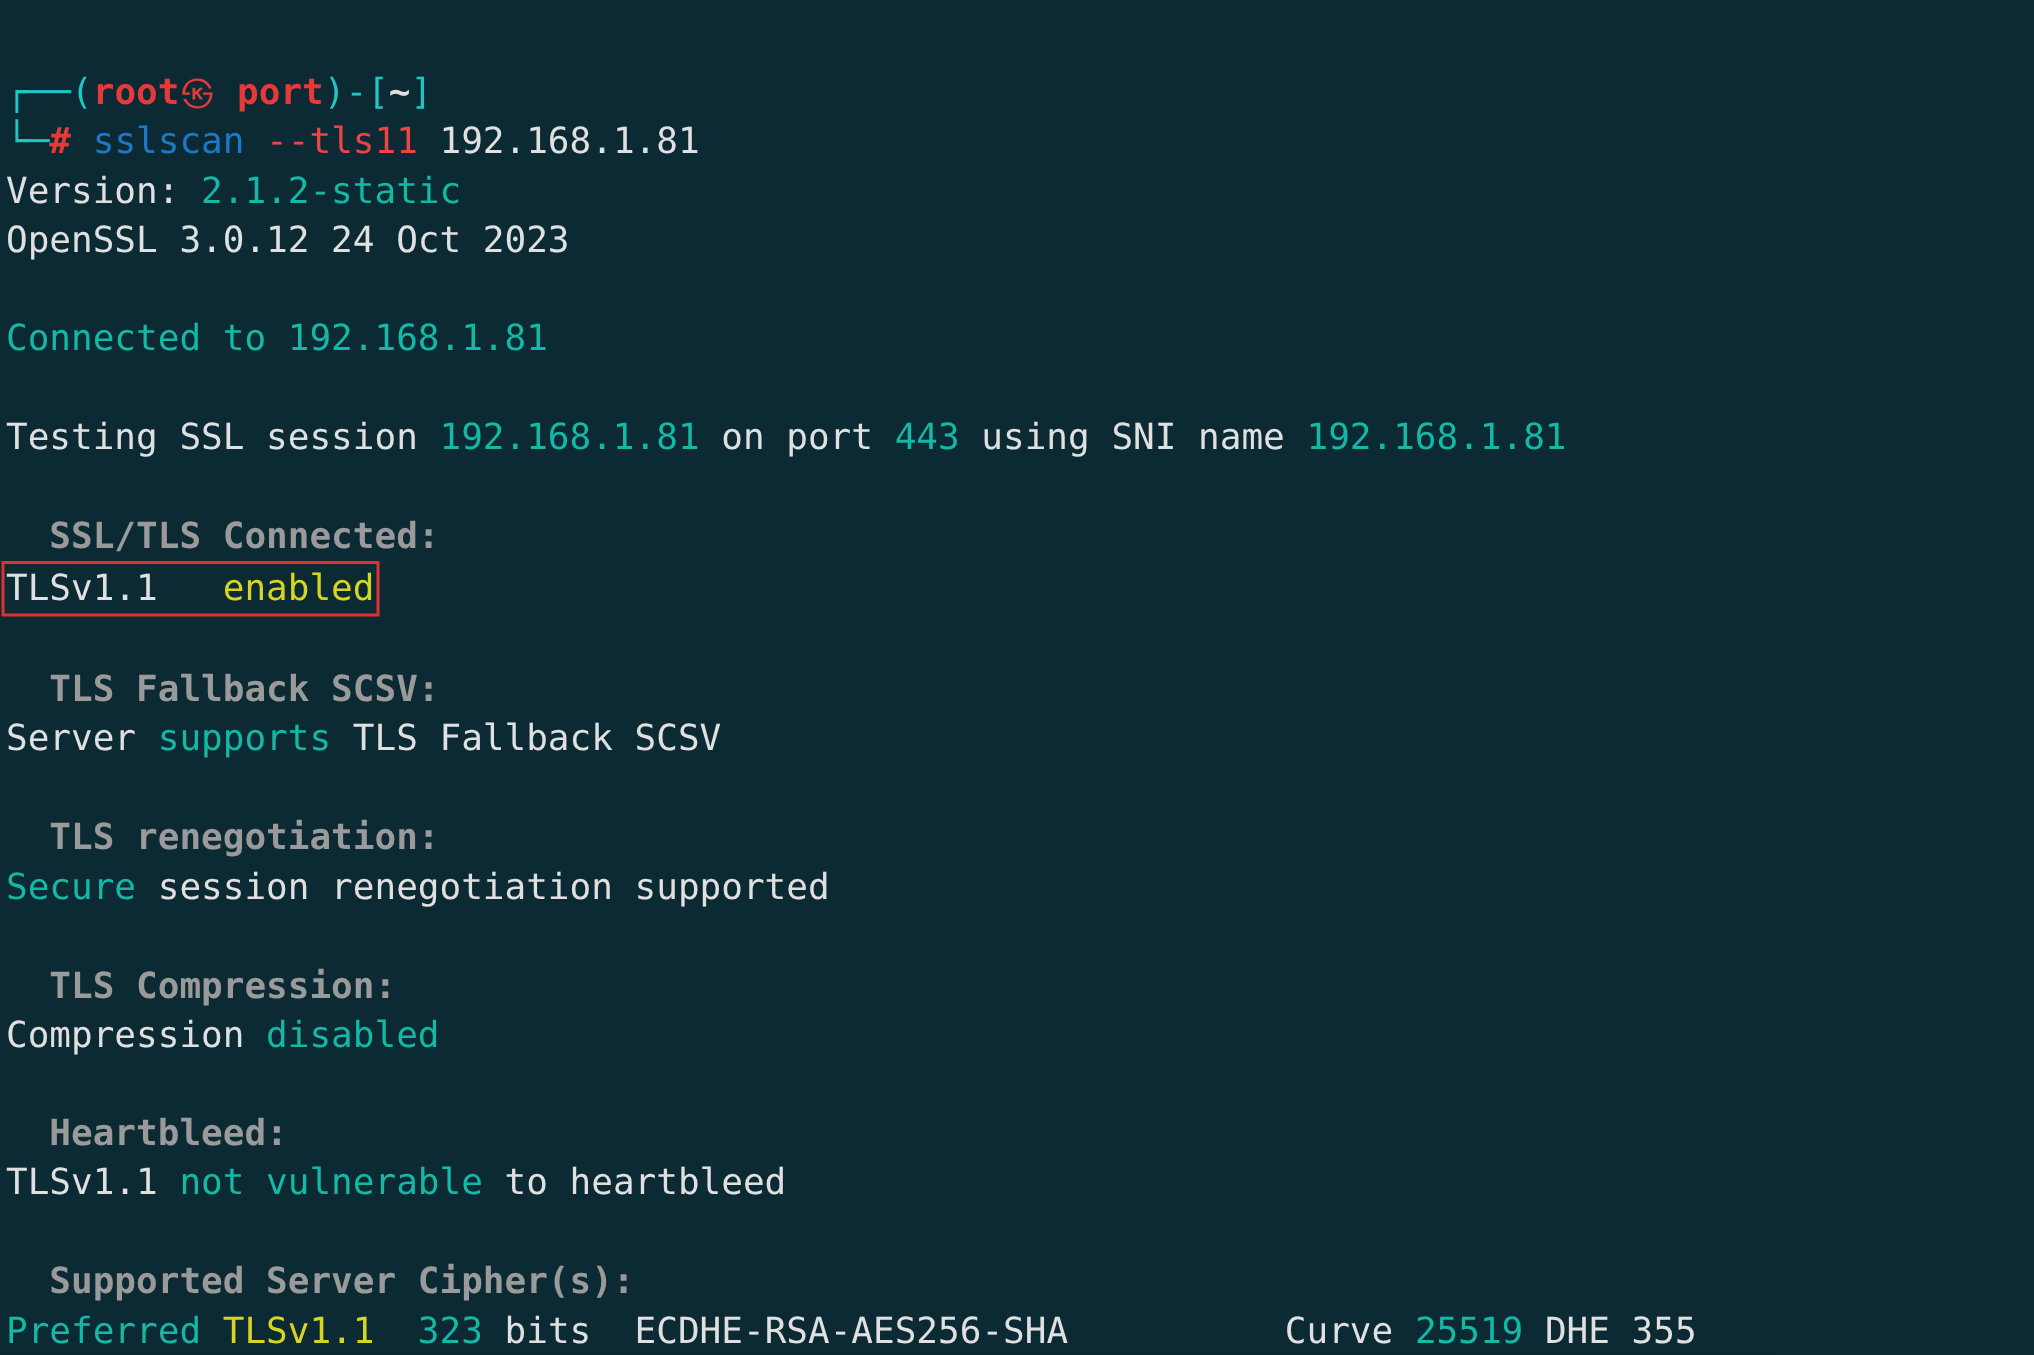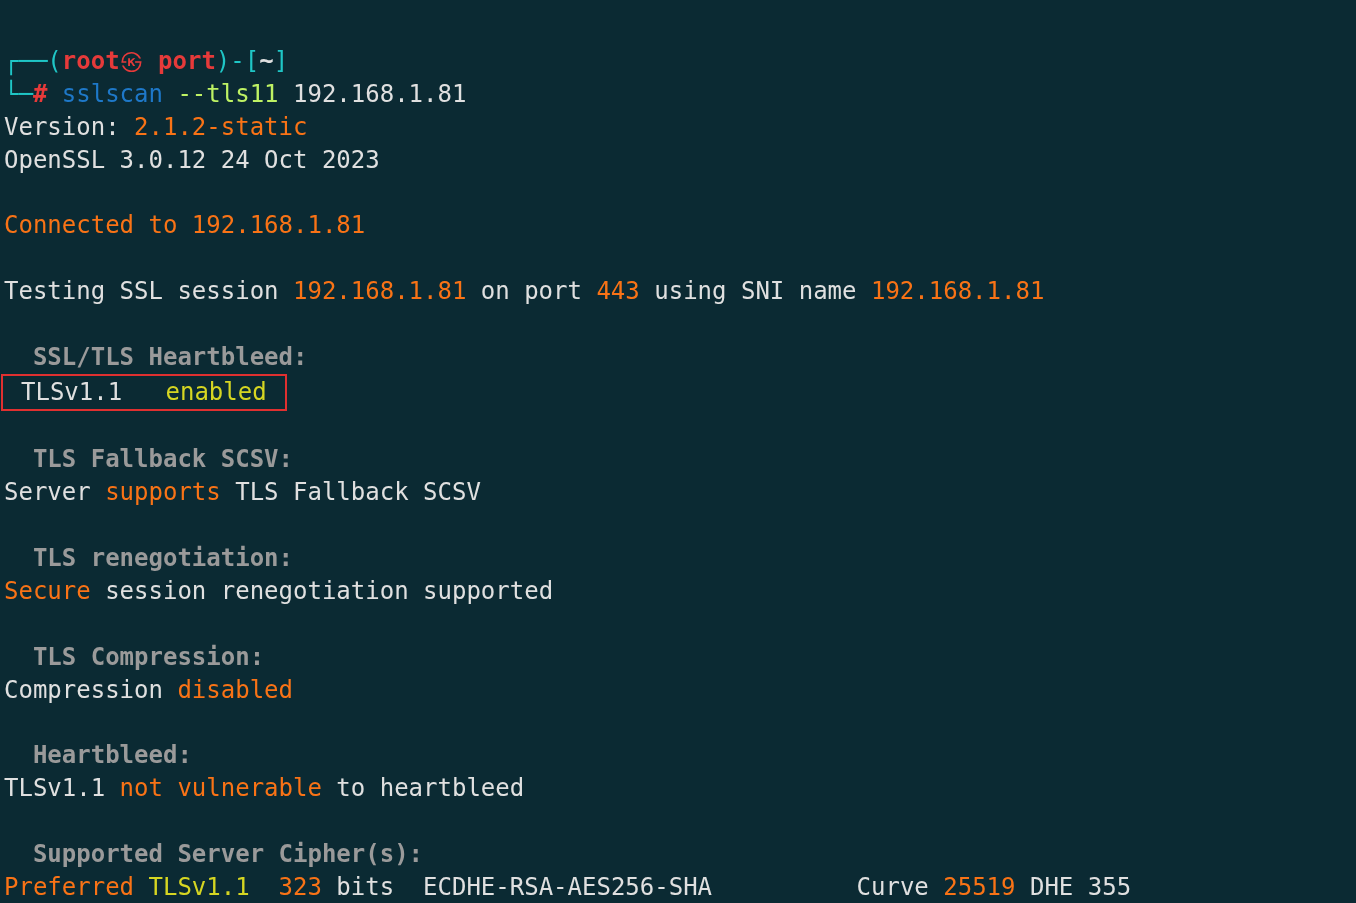--- a/index.html
+++ b/index.html
@@ -15,48 +15,48 @@
     overflow: hidden;
   }
   .term {
     white-space: pre;
     padding: 12px 0 0 4px;
   }
   .cyan   { color: #1fc6c6; }
   .redbright { color: #e63a3a; text-align: center; }
   .skull  { color: #e63a3a; }
   .blue   { color: #1e78c8; }
-  .green  { color: #f97316; text-align: center; }
-  .gray   { color: #bef264; }
+  .green  { color: #14b8a6; text-align: center; }
+  .gray   { color: #ef4444; }
   .dimgray{ color: #9a9a9a; }
   .yellow { color: #d6d622; }
   .white  { color: #e0e0e0; }
   .bold   { font-weight: bold; }
   .box-highlight {
     display: inline-block;
     border: 2px solid #e03030;
-    padding: 0 18px;
+    padding: 0 1px;
     margin-left: -3px;
   }
   .box-highlight .white, .box-highlight .yellow { vertical-align: baseline; }
 </style>
 </head>
 <body>
 
 <div class="term">
 <span><span class="cyan">┌──</span><span class="cyan">(</span><span class="redbright bold">root</span><span class="skull">㉿</span><span class="redbright bold"> port</span><span class="cyan">)</span><span class="cyan">-</span><span class="cyan">[</span><span class="white bold">~</span><span class="cyan">]</span></span>
 <span><span class="cyan">└─</span><span class="redbright bold">#</span><span class="blue"> sslscan</span><span class="gray"> --tls11</span><span class="white"> 192.168.1.81</span></span>
 <span><span class="white">Version: </span><span class="green">2.1.2-static</span></span>
 <span class="white">OpenSSL 3.0.12 24 Oct 2023</span>
 
 <span class="green">Connected to 192.168.1.81</span>
 
 <span><span class="white">Testing SSL session </span><span class="green">192.168.1.81</span><span class="white"> on port </span><span class="green">443</span><span class="white"> using SNI name </span><span class="green">192.168.1.81</span></span>
 
-<span class="dimgray bold">  SSL/TLS Heartbleed:</span>
+<span class="dimgray bold">  SSL/TLS Connected:</span>
 <span class="box-highlight"><span class="white">TLSv1.1   </span><span class="yellow">enabled</span></span>
 
 <span class="dimgray bold">  TLS Fallback SCSV:</span>
 <span><span class="white">Server </span><span class="green">supports</span><span class="white"> TLS Fallback SCSV</span></span>
 
 <span class="dimgray bold">  TLS renegotiation:</span>
 <span><span class="green">Secure</span><span class="white"> session renegotiation supported</span></span>
 
 <span class="dimgray bold">  TLS Compression:</span>
 <span><span class="white">Compression </span><span class="green">disabled</span></span>

